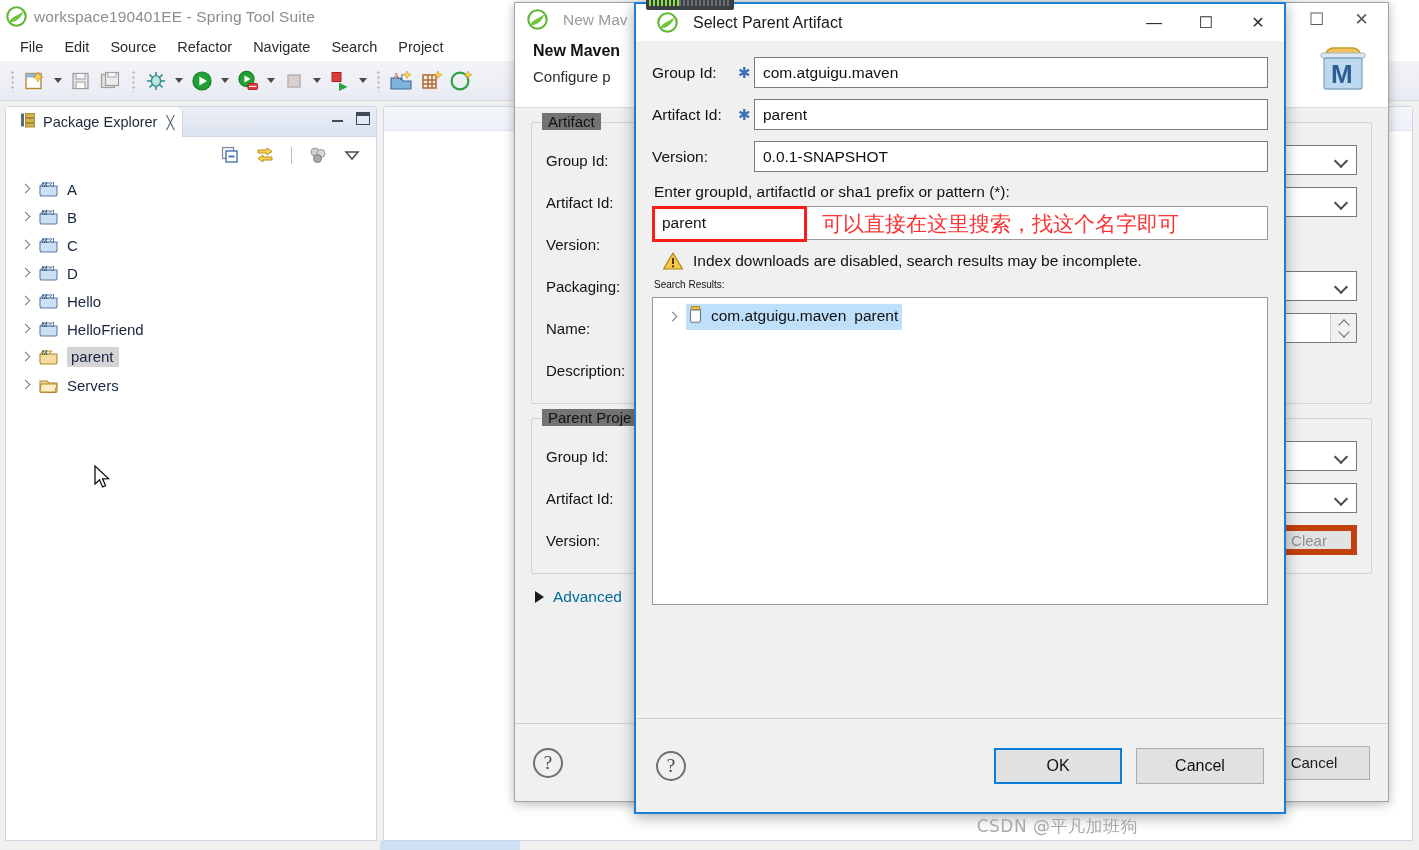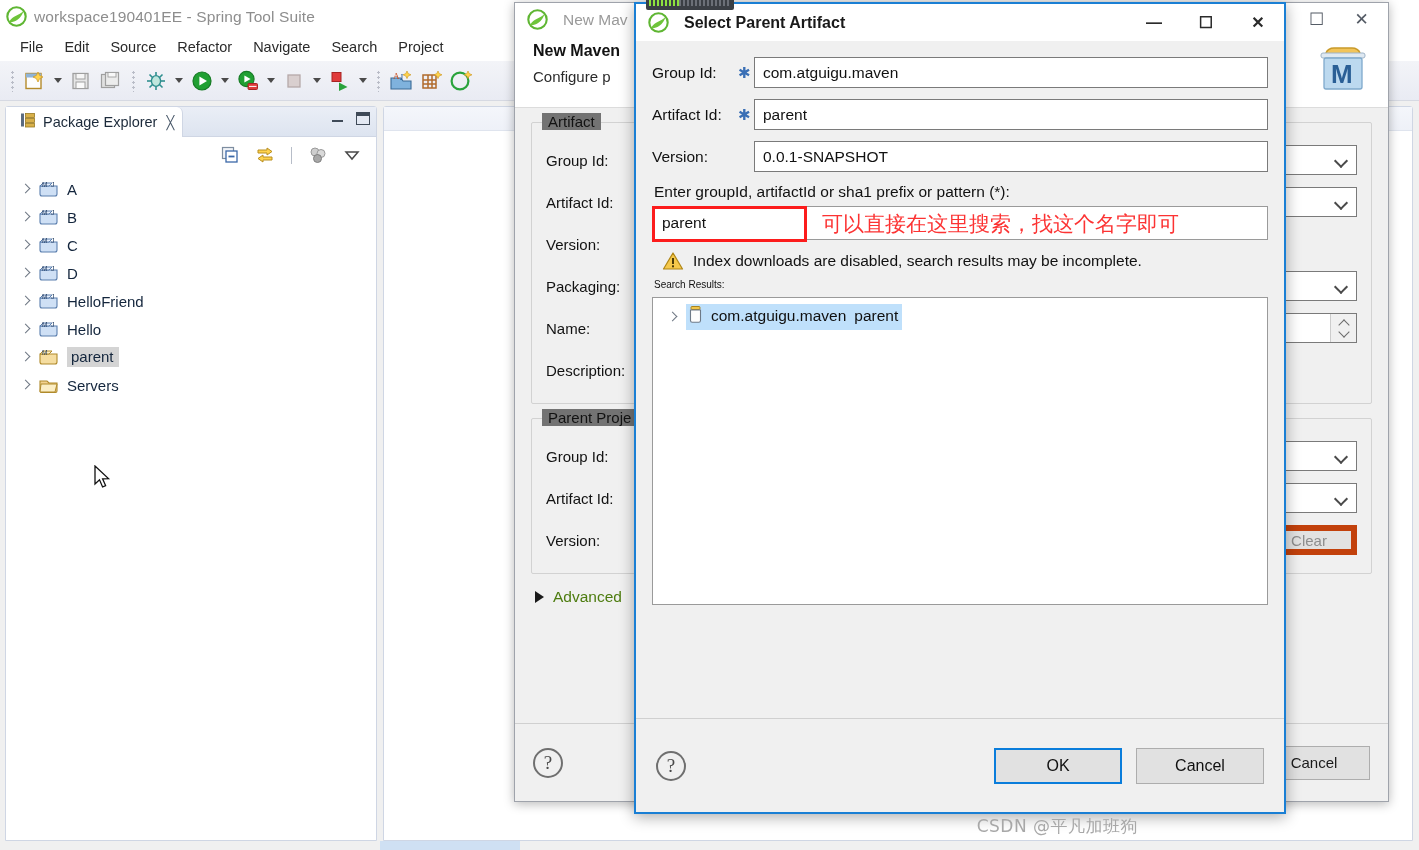--- a/index.html
+++ b/index.html
@@ -220,21 +220,21 @@
   .btn-clear {
     height: 30px; min-width: 96px; background: #e2e2e2; border: 6px solid #c2410c;
     font-size: 15px; color: #8e8e8e; display: flex; align-items: center; justify-content: center;
     margin-left: 10px;
   }
   .adv-row { display: flex; align-items: center; gap: 9px; padding-left: 4px; margin-top: 2px; }
   .tri {
     width: 0; height: 0; border-top: 6px solid transparent; border-bottom: 6px solid transparent;
     border-left: 9px solid #1a1a1a;
   }
-  .adv-label { font-size: 15.5px; color: #4d7c0f; }
+  .adv-label { font-size: 15.5px; color: #0369a1; }
   .wiz-footer {
     position: absolute; left: 0; bottom: 0; width: 100%; height: 78px;
     border-top: 1px solid #d0d0d0; background: #f0f0f0;
     display: flex; align-items: center; padding: 0 18px;
   }
   .help-ico {
     width: 30px; height: 30px; border: 2px solid #6f6f6f; border-radius: 50%;
     display: flex; align-items: center; justify-content: center;
     font-size: 19px; color: #4a4a4a; font-family: "Liberation Serif", serif;
   }
@@ -246,21 +246,21 @@
 
   
   .spa {
     position: absolute; left: 634px; top: 2px; width: 652px; height: 812px;
     background: #f0f0f0;
     border: 2px solid #1a7fd4;
     box-shadow: 0 3px 14px rgba(0,0,0,0.33);
   }
   .spa-title {
     height: 37px; background: #ffffff; display: flex; align-items: center;
-    padding-left: 12px; position: relative; font-weight: bold;
+    padding-left: 21px; position: relative;
   }
   .spa-title-text { font-size: 16px; color: #1a1a1a; margin-left: 8px; }
   .spa-winbtns { margin-left: auto; display: flex; height: 37px; }
   .spa-wb {
     width: 52px; height: 37px; display: flex; align-items: center; justify-content: center;
     color: #2b2b2b;
   }
   .progress-badge {
     position: absolute; left: 10px; top: -13px; width: 88px; height: 19px;
     background: #3a3f44; border-radius: 2px;
@@ -571,33 +571,33 @@
         <div class="tree-row">
           <span class="tw-arrow"></span>
           <span class="tree-icon">
             <svg width="22" height="19" viewBox="0 0 22 19">
               <path d="M2 6 h12 l5 0 v8 a2 2 0 0 1 -2 2 H4 a2 2 0 0 1 -2 -2 Z" fill="#cfe0f5" stroke="#5b7fae" stroke-width="1.1"></path>
               <path d="M2 6 l3 -3 h9 l-3 3 Z" fill="#e6eefb" stroke="#5b7fae" stroke-width="1"></path>
               <text x="4" y="7" font-size="6.5" fill="#1f3a5f" font-family="Liberation Sans, sans-serif">M</text>
               <text x="13" y="7" font-size="7" fill="#1f3a5f" font-family="Liberation Sans, sans-serif">J</text>
             </svg>
           </span>
-          <span class="tree-label">HelloFriend</span>
+          <span class="tree-label">Hello</span>
         </div>
         <div class="tree-row">
           <span class="tw-arrow"></span>
           <span class="tree-icon">
             <svg width="22" height="19" viewBox="0 0 22 19">
               <path d="M2 6 h12 l5 0 v8 a2 2 0 0 1 -2 2 H4 a2 2 0 0 1 -2 -2 Z" fill="#cfe0f5" stroke="#5b7fae" stroke-width="1.1"></path>
               <path d="M2 6 l3 -3 h9 l-3 3 Z" fill="#e6eefb" stroke="#5b7fae" stroke-width="1"></path>
               <text x="4" y="7" font-size="6.5" fill="#1f3a5f" font-family="Liberation Sans, sans-serif">M</text>
               <text x="13" y="7" font-size="7" fill="#1f3a5f" font-family="Liberation Sans, sans-serif">J</text>
             </svg>
           </span>
-          <span class="tree-label">Hello</span>
+          <span class="tree-label">HelloFriend</span>
         </div>
         <div class="tree-row selected">
           <span class="tw-arrow"></span>
           <span class="tree-icon">
             <svg width="22" height="19" viewBox="0 0 22 19">
               <path d="M2 6 h12 l5 0 v8 a2 2 0 0 1 -2 2 H4 a2 2 0 0 1 -2 -2 Z" fill="#f5dda0" stroke="#b08a2b" stroke-width="1.1"></path>
               <path d="M2 6 l3 -3 h9 l-3 3 Z" fill="#fbeec5" stroke="#b08a2b" stroke-width="1"></path>
               <text x="4" y="7" font-size="6.5" fill="#1f3a5f" font-family="Liberation Sans, sans-serif">M</text>
             </svg>
           </span>

